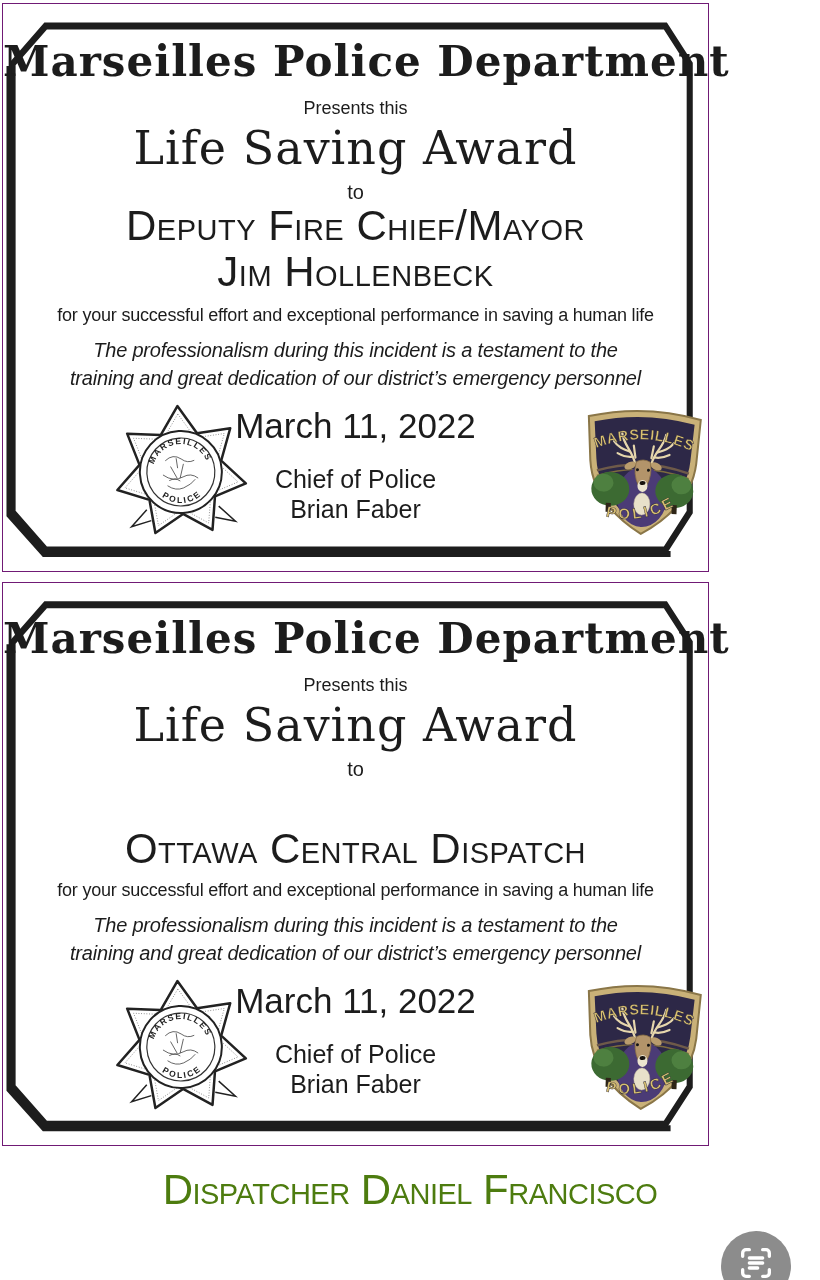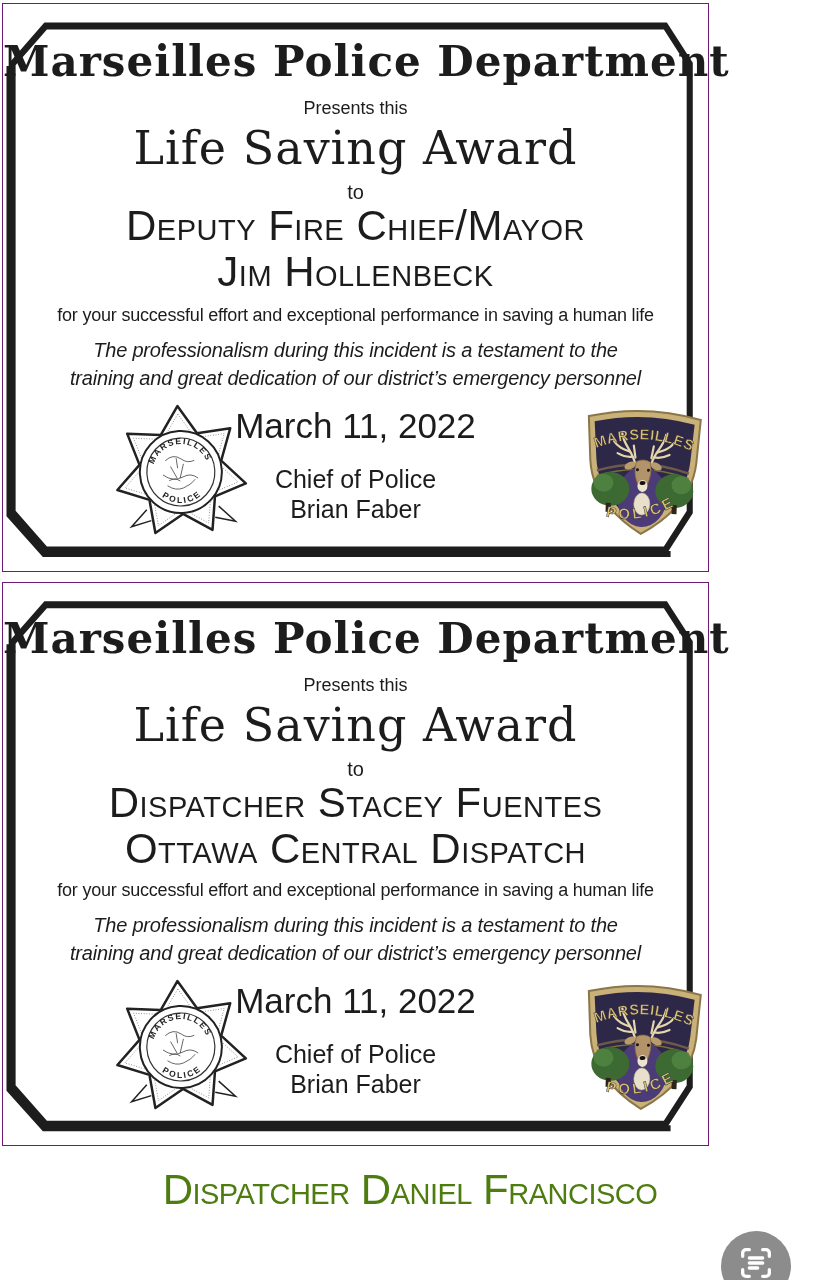--- a/index.html
+++ b/index.html
@@ -154,21 +154,20 @@
   </div>
 
   <div class="cert-page" id="cert2">
     <svg class="border-svg">
         <use href="#cert-border"></use>
       </svg>
     <div class="line org" style="top:34px">Marseilles Police Department</div>
     <div class="line presents" style="top:93px">Presents this</div>
     <div class="line award" style="top:118px">Life Saving Award</div>
     <div class="line to" style="top:176px">to</div>
-    <div class="line recipient" style="top:198px">Dispatcher Stacey Fuentes</div>
     <div class="line recipient" style="top:244px">Ottawa Central Dispatch</div>
     <div class="line reason" style="top:298px">for your successful effort and exceptional performance in saving a human life</div>
     <div class="line quote" style="top:332px">The professionalism during this incident is a testament to the</div>
     <div class="line quote" style="top:360px">training and great dedication of our district’s emergency personnel</div>
     <div class="line date" style="top:400px">March 11, 2022</div>
     <div class="line signer" style="top:458px">Chief of Police</div>
     <div class="line signer" style="top:488px">Brian Faber</div>
     <div class="star-wrap" style="left:108px;top:388px">
       <svg viewBox="0 0 140 158" width="140" height="158">
           <use href="#star-badge"></use>

